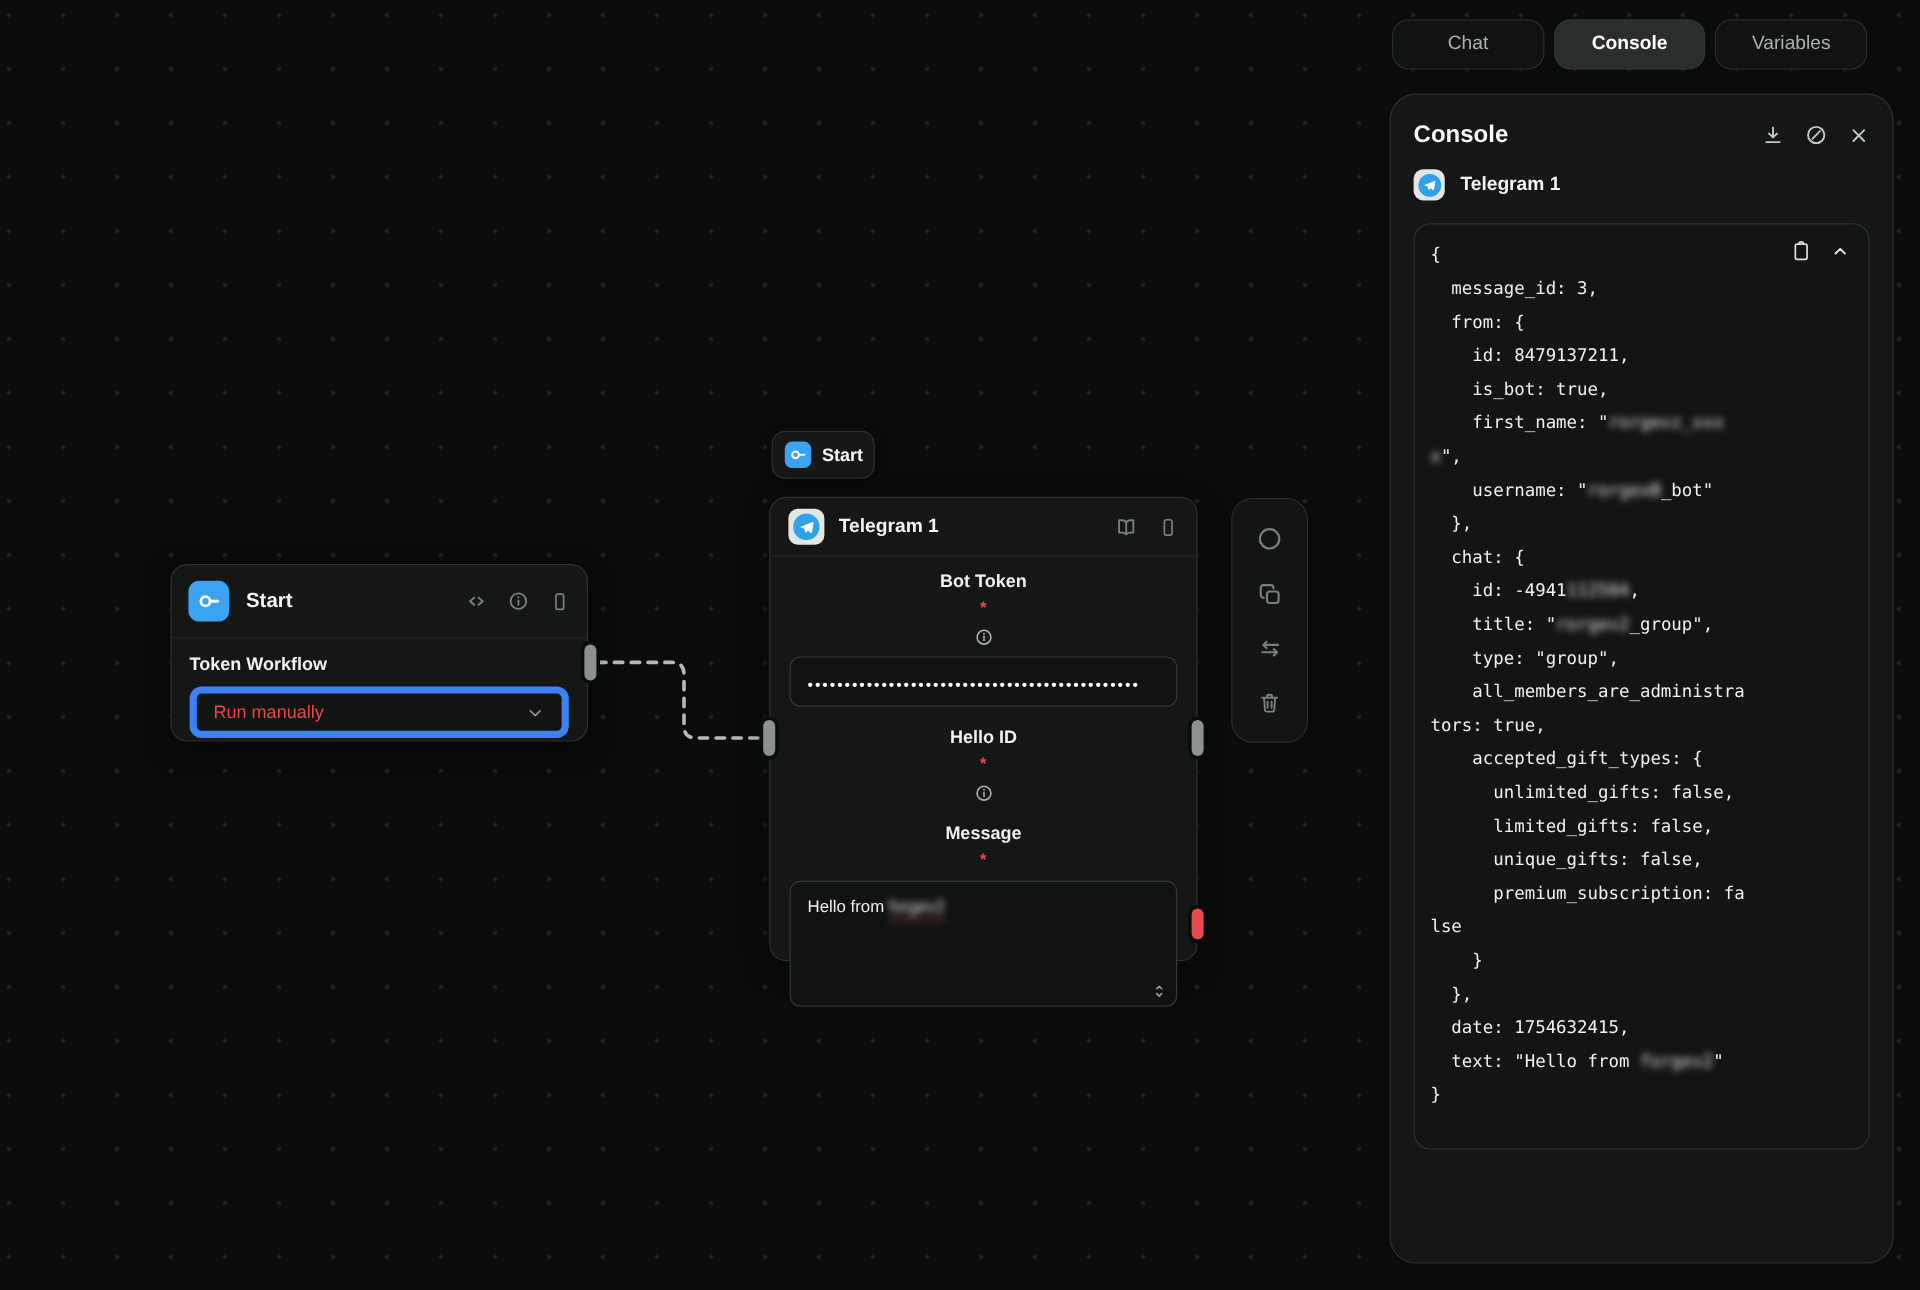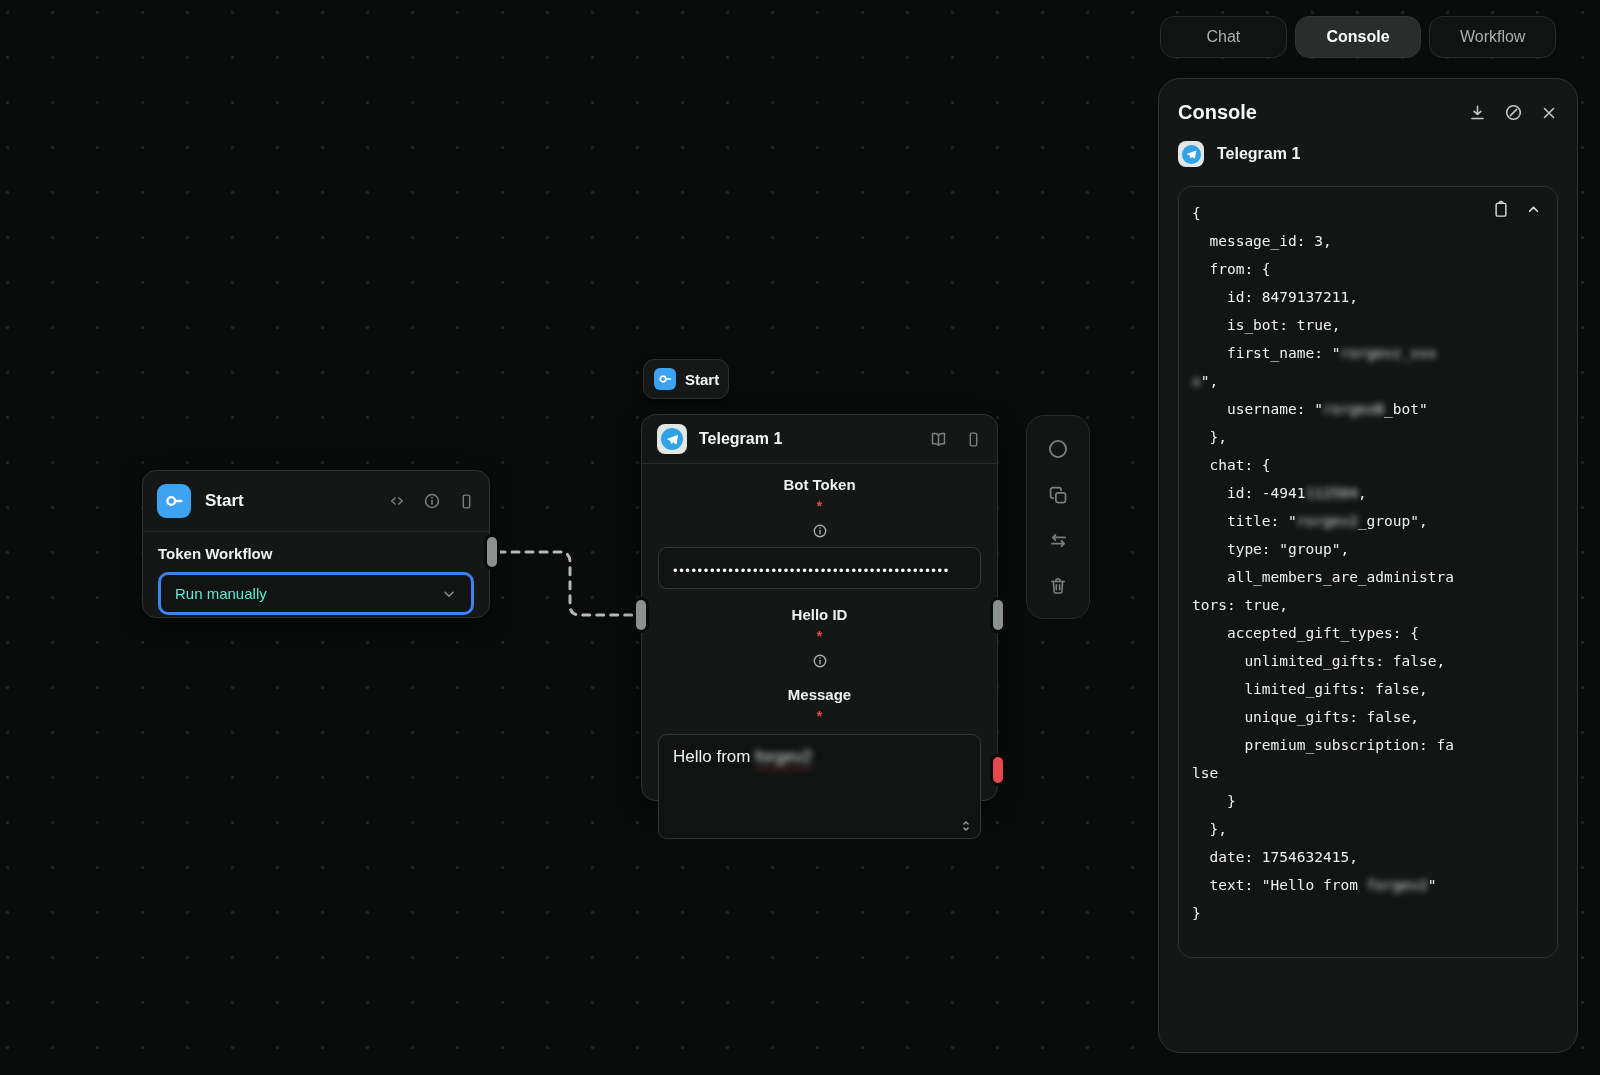--- a/index.html
+++ b/index.html
@@ -46,23 +46,23 @@
 
   
   .start-node { left:142px; top:470px; width:348px; height:148px; }
   .start-node .node-header { height:60px; }
   .start-node .key-chip-lg { width:34px; height:34px; border-radius:9px; background:#3ba3f2;
      display:flex; align-items:center; justify-content:center; }
   .start-node .title { font-size:17px; font-weight:bold; margin-left:14px; color:#f4f6f5; }
   .start-node .node-body { padding:13px 15px 0; }
   .field-label { font-size:15px; font-weight:bold; color:#eef1f0; }
   .select {
-    margin-top:10px; height:43px; border:3px solid #3b82f6; border-radius:10px;
+    margin-top:10px; height:43px; border:6px solid #3b82f6; border-radius:10px;
     background:#111413; display:flex; align-items:center; padding:0 14px;
-    font-size:15px; color:#5eead4;
+    font-size:15px; color:#ef4444;
   }
   .select .chev { margin-left:auto; color:#8b9290; }
 
   
   .tg-node { left:641px; top:414px; width:357px; height:387px; }
   .tg-node .node-header { height:48px; padding:0 15px; }
   .tg-chip { width:30px; height:30px; border-radius:8px; background:#e2e7e5;
      display:flex; align-items:center; justify-content:center; }
   .tg-chip .ball { width:22px; height:22px; border-radius:50%; background:#30a3e8;
      display:flex; align-items:center; justify-content:center; }
@@ -72,21 +72,21 @@
   .req { color:#e5484d; font-size:14px; font-weight:bold; position:relative; top:-2px; }
   .input {
     margin-top:8px; height:42px; border:1px solid #333936; border-radius:9px;
     background:#101312; display:flex; align-items:center; padding:0 14px;
     font-size:15px; color:#eef1f0; overflow:hidden;
   }
   .dots { font-size:13px; letter-spacing:1.6px; color:#ffffff; white-space:nowrap; position:relative; top:2px; }
   .fgap { height:17px; }
   .textarea {
     margin-top:8px; height:105px; border:1px solid #333936; border-radius:9px;
-    background:#101312; padding:12px 14px; font-size:17px; color:#eef1f0; position:relative;
+    background:#101312; padding:12px 14px; font-size:14px; color:#eef1f0; position:relative;
   }
   .blurred { filter:blur(3px); opacity:.95; }
   .squiggle { text-decoration:underline wavy #d04848; text-decoration-thickness:1px;
      text-underline-offset:4px; text-decoration-skip-ink:none; }
   .resize-glyph { position:absolute; right:7px; bottom:5px; color:#9aa09d; }
 
   
   .handle { position:absolute; width:10px; height:30px; border-radius:5px; background:#8b918f;
      box-shadow:0 0 0 3px #0a0b0b; z-index:5; }
   .handle.red { background:#e5484d; height:26px; }
@@ -300,21 +300,21 @@
     <svg width="20" height="20" viewBox="0 0 24 24" fill="none" stroke="currentColor" stroke-width="1.9" stroke-linecap="round" stroke-linejoin="round">
         <path d="M4.5 6.5h15M9.5 6.5V5a1.5 1.5 0 011.5-1.5h2A1.5 1.5 0 0114.5 5v1.5M6.5 6.5l.8 12a2 2 0 002 1.9h5.4a2 2 0 002-1.9l.8-12"></path>
         <path d="M10 10.5v6M14 10.5v6"></path>
       </svg>
   </span>
 </div>
 
 <div class="tabs">
   <div class="tab">Chat</div>
   <div class="tab active">Console</div>
-  <div class="tab">Workflow</div>
+  <div class="tab">Variables</div>
 </div>
 
 <div class="panel">
   <div class="panel-head">
     <span class="panel-title">Console</span>
     <span class="icons">
       <span class="icon">
         <svg width="19" height="19" viewBox="0 0 24 24" fill="none" stroke="currentColor" stroke-width="2" stroke-linecap="round" stroke-linejoin="round">
             <path d="M12 4v10.5M7.8 10.5l4.2 4 4.2-4M5 19.5h14"></path>
           </svg>

